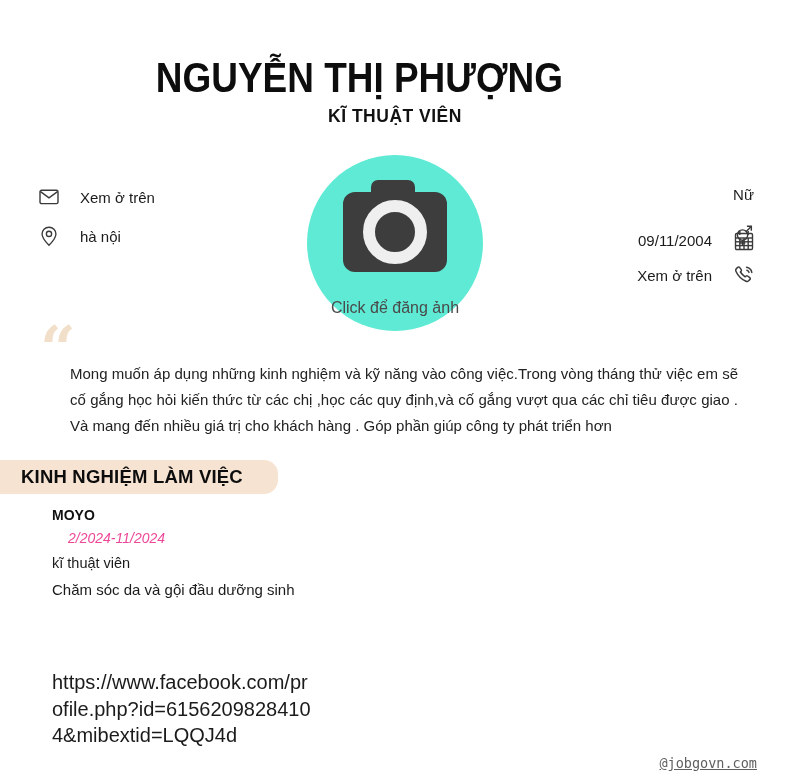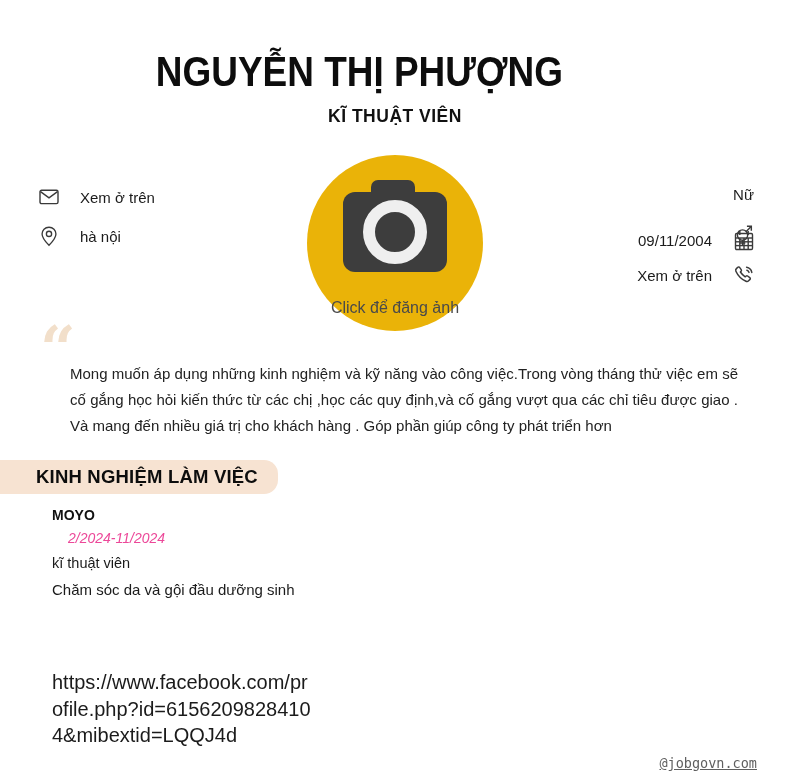--- a/index.html
+++ b/index.html
@@ -10,21 +10,21 @@
     height: 782px;
     background: #ffffff;
     font-family: "Liberation Sans", sans-serif;
     color: #1b1b1b;
     overflow: hidden;
   }
 
   
   .cv-name {
     position: absolute;
-    top: 48px; left: 0; width: 718px;
+    top: 54px; left: 0; width: 718px;
     text-align: center;
     font-size: 42px;
     font-weight: 700;
     letter-spacing: 0px;
     color: #0d0d0d;
     white-space: nowrap;
   }
   .cv-name > span { display: inline-block; transform: scaleX(0.88); transform-origin: center; }
   .cv-title {
     position: absolute;
@@ -53,21 +53,21 @@
   .right-1 { top: 186px; right: 36px; flex-direction: column; }
   .right-2 { top: 229px; right: 36px; }
   .right-3 { top: 264px; right: 36px; }
 
   
   .photo-circle {
     position: absolute;
     top: 155px; left: 307px;
     width: 176px; height: 176px;
     border-radius: 50%;
-    background: #eab308;
+    background: #5eead4;
     cursor: pointer;
   }
   .photo-circle .cam { position: absolute; top: 25px; left: 36px; }
   .photo-caption {
     position: absolute;
     bottom: 14px; left: 0; width: 176px;
     text-align: center;
     font-size: 16px;
     color: #4a4a4a;
   }
@@ -96,21 +96,21 @@
   .section-band {
     position: absolute;
     left: 0;
     height: 34px;
     background: #f7e3d2;
     border-radius: 0 14px 14px 0;
     display: flex;
     align-items: center;
   }
   .section-band .heading {
-    padding-left: 36px;
+    padding-left: 21px;
     font-size: 18.5px;
     font-weight: 700;
     letter-spacing: 0.2px;
     color: #0d0d0d;
     white-space: nowrap;
   }
   .band-exp { top: 460px; width: 278px; }
   .band-add { top: 620px; width: 225px; }
 
   

